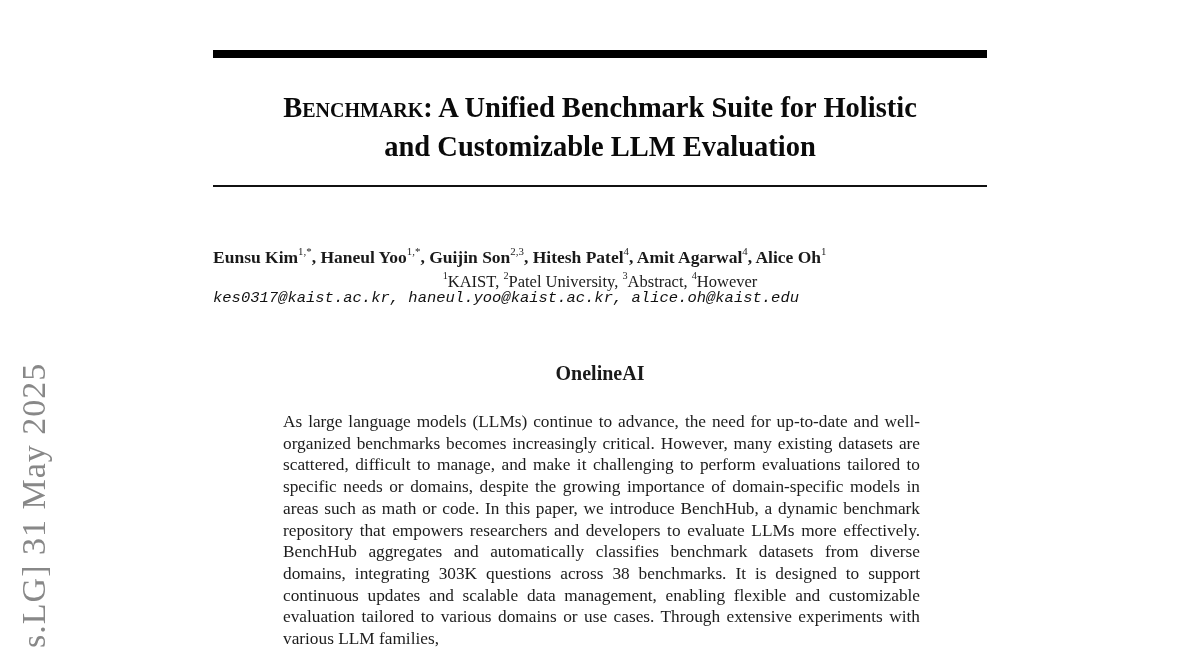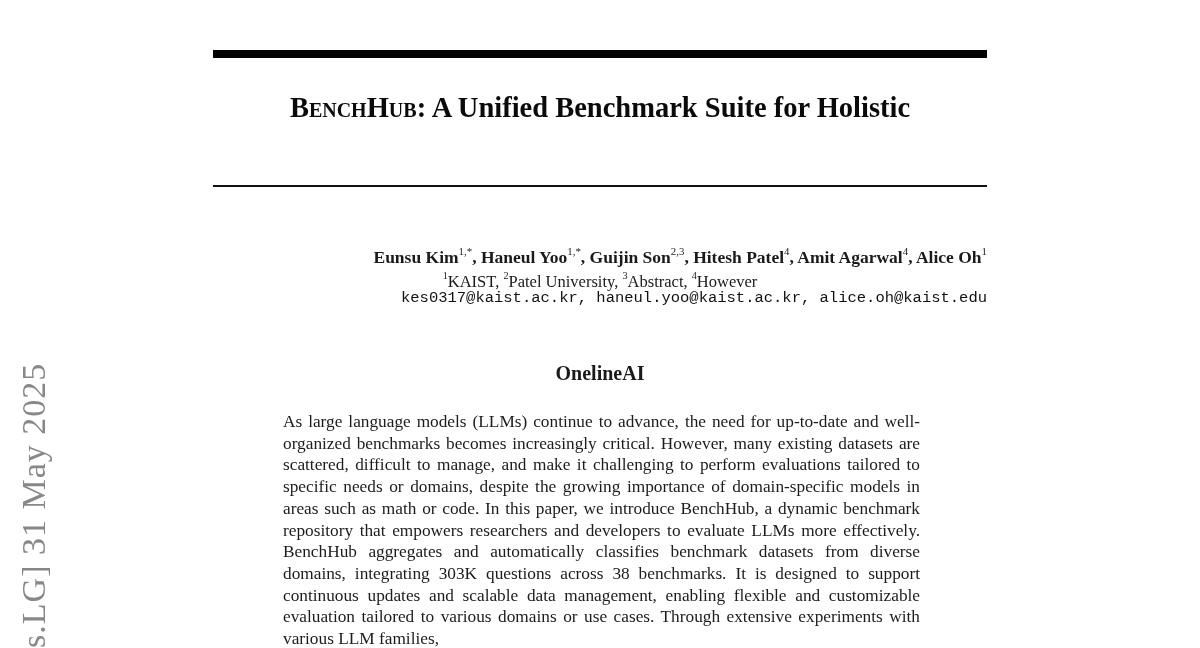--- a/index.html
+++ b/index.html
@@ -20,36 +20,36 @@
     width: 774px; height: 2px; background: #111;
   }
   .title {
     position: absolute; left: 113px; top: 88px; width: 974px;
     text-align: center; font-weight: bold; font-size: 28.5px;
     line-height: 39px; color: #0a0a0a; white-space: nowrap;
   }
   .sc { font-variant: small-caps; }
   .authors {
     position: absolute; left: 213px; top: 241px; width: 774px;
-    text-align: right; font-weight: bold; font-size: 17.5px;
+    text-align: left; font-weight: bold; font-size: 17.5px;
     line-height: 22px; white-space: nowrap;
   }
   .authors sup, .affils sup {
     font-size: 0.62em; font-weight: normal;
     position: relative; top: -0.1em;
   }
   .affils {
     position: absolute; left: 213px; top: 266px; width: 774px;
     text-align: center; font-size: 16.5px; line-height: 21px;
   }
   .emails {
     position: absolute; left: 213px; top: 288px; width: 774px;
-    text-align: right;
+    text-align: left;
     font-family: "Liberation Mono", monospace;
-    font-size: 15.5px; line-height: 20px; color: #111;
+    font-size: 15.5px; line-height: 20px; color: #111; font-style: italic;
   }
   .abs-head {
     position: absolute; left: 213px; top: 362px; width: 774px;
     text-align: center; font-weight: bold; font-size: 20px;
   }
   .abs-body {
     position: absolute; left: 283px; top: 411px; width: 637px;
     text-align: justify; font-size: 17.3px; line-height: 21.7px;
     color: #1c1c1c;
   }
@@ -62,21 +62,22 @@
   }
 </style>
 </head>
 <body>
 
 <div class="watermark" style="color: rgb(136, 136, 136);">cs.LG]  31 May 2025</div>
 
 <div class="topbar"></div>
 
 <div class="title">
-  <div><span class="sc">BenchHub</span><span>: A Unified Benchmark Suite for Holistic</span></div>
+  <div><span class="sc">Benchmark</span><span>: A Unified Benchmark Suite for Holistic</span></div>
+  <div>and Customizable LLM Evaluation</div>
 </div>
 
 <div class="thinrule"></div>
 
 <div class="authors"><span>Eunsu Kim</span><sup>1,*</sup>, <span>Haneul Yoo</span><sup>1,*</sup>, <span>Guijin Son</span><sup>2,3</sup>, <span>Hitesh Patel</span><sup>4</sup>, <span>Amit Agarwal</span><sup>4</sup>, <span>Alice Oh</span><sup>1</sup></div>
 
 <div class="affils"><sup>1</sup><span>KAIST</span>, <sup>2</sup><span>Patel University</span>, <sup>3</sup><span>Abstract</span>, <sup>4</sup><span>However</span></div>
 
 <div class="emails">kes0317@kaist.ac.kr, haneul.yoo@kaist.ac.kr, alice.oh@kaist.edu</div>
 

